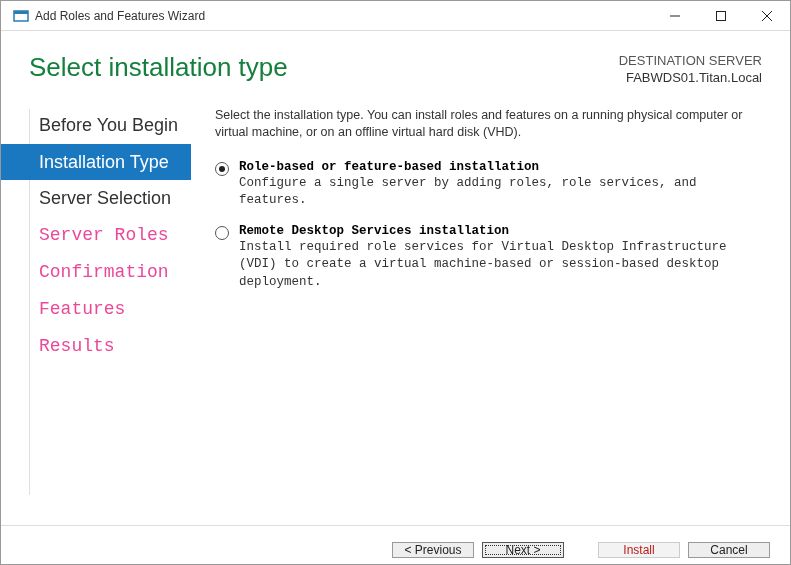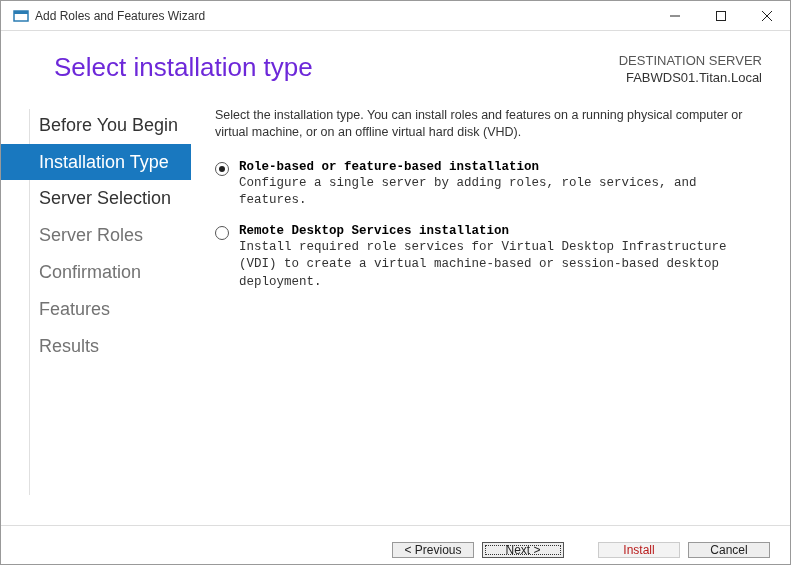--- a/index.html
+++ b/index.html
@@ -38,23 +38,22 @@
   .win-btn svg { pointer-events: none; }
 
   .header-zone {
     padding: 22px 28px 8px 28px;
     display: flex;
     align-items: flex-start;
   }
   .page-title {
     font-size: 26px;
     font-weight: 300;
-    color: #6d28d9;
+    color: #15803d;
     line-height: 1.1;
-    margin-left: 25px;
   }
   .dest-block {
     margin-left: auto;
     text-align: right;
     font-size: 13px;
     color: #555;
     line-height: 1.3;
   }
   .dest-label { color: #555; }
   .dest-value { color: #333; }
@@ -81,21 +80,21 @@
     z-index:1;
     padding: 4px 10px 4px 38px;
     font-size: 18px;
     color: #333;
     line-height: 1.6;
   }
   .side-item.active {
     background: #1978bf;
     color: #fff;
   }
-  .side-item.disabled { color: #737373; }
+  .side-item.disabled { color: #ec4899; font-family: Liberation Mono, monospace; }
 
   .content {
     flex: 1;
     padding: 4px 28px 0 24px;
     font-size: 12.5px;
     color: #333;
   }
   .intro { line-height: 1.4; margin-bottom: 18px; }
   .option-row { display: flex; align-items: flex-start; margin-bottom: 14px; font-family: Liberation Mono, monospace; }
   .radio {

